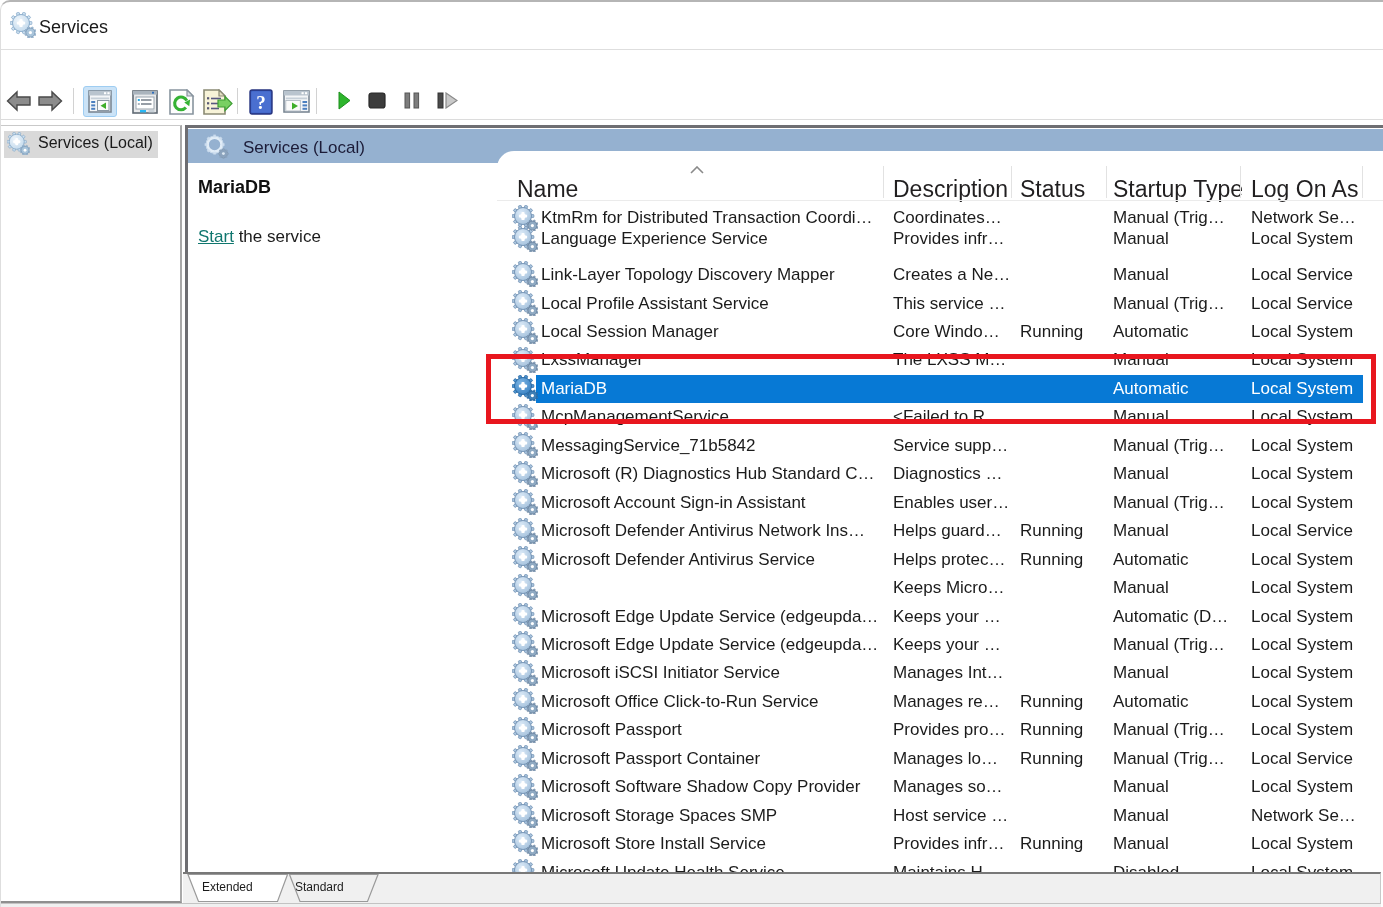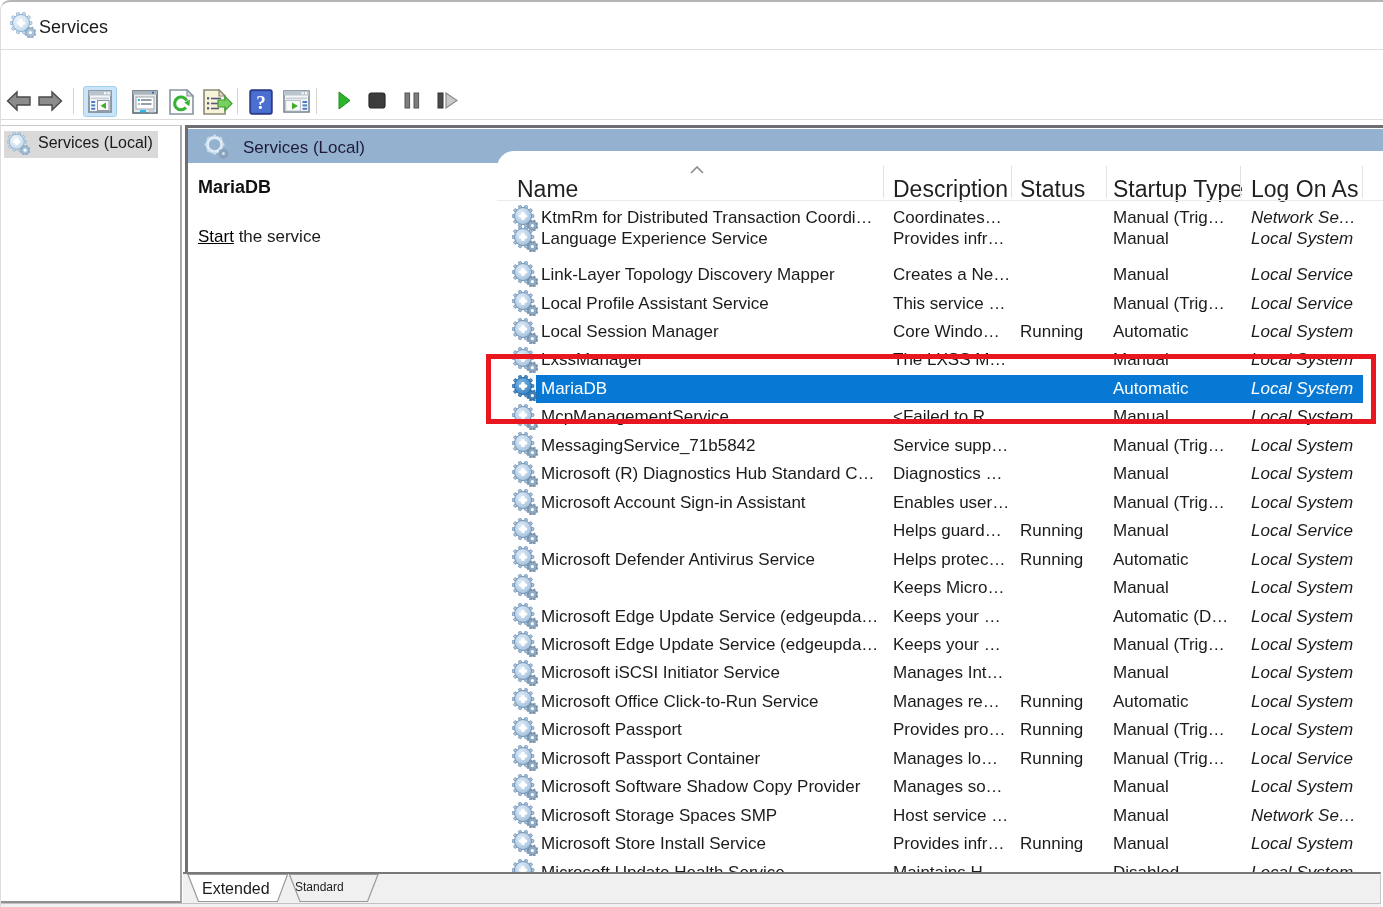--- a/index.html
+++ b/index.html
@@ -17,41 +17,41 @@
 #treeitem { position:absolute; left:4px; top:4.5px; width:154px; height:27px; background:#d9d9d9; }
 #treeitem span { position:absolute; left:34px; top:3.5px; font-size:16px; color:#1b1b1b; }
 
 #mainpanel { position:absolute; left:185px; top:125px; width:1198px; height:778px; background:#fff; border-top:3px solid #6e6e72; border-left:3px solid #6e6e72; }
 #band { position:absolute; left:0; top:1px; width:1195px; height:34px; background:#95b1d0; }
 #band-txt { position:absolute; left:55px; top:10px; font-size:17px; color:#1c1c38; }
 #listpanel { position:absolute; left:309px; top:23px; width:886px; height:749px; background:#fff; border-top-left-radius:17px; }
 
 #svc-title { position:absolute; left:10px; top:49px; font-size:18px; font-weight:bold; color:#111; }
 #svc-link { position:absolute; left:10px; top:99px; font-size:17px; color:#1b1b1b; }
-#svc-link a { color:#000000; text-decoration:underline;text-align:right; }
+#svc-link a { color:#0f766e; text-decoration:underline;text-align:right; }
 
 .hsep { position:absolute; top:166px; width:1px; height:32px; background:#e2e2e2; }
 .htxt { position:absolute; top:176px; font-size:23px; color:#211f20; }
 #hline { position:absolute; left:497px; top:200px; width:886px; height:1px; background:#ebebeb; }
 #chev { position:absolute; left:690px; top:166px; }
 
 .row { position:absolute; left:0; width:1383px; height:28.45px; font-size:17px; color:#1b1b1b; }
 .row span { position:absolute; top:50%; transform:translateY(-50%); white-space:pre; }
 .rico { position:absolute; left:512px; top:0.5px; width:26px; height:26px; }
-.c-name { left:541px;text-align:center; } .c-desc { left:893px; } .c-stat { left:1020px; } .c-styp { left:1113px; } .c-logon { left:1251px;font-style:italic; }
+.c-name { left:541px;text-align:center; } .c-desc { left:893px; } .c-stat { left:1020px; } .c-styp { left:1113px; } .c-logon { left:1251px; }
 .selbar { position:absolute; left:536px; top:0.5px; width:827px; height:27.5px; background:#0779d5; }
 .sel span { color:#fff; z-index:2; }
 
 #rowclip { position:absolute; left:188px; top:204px; width:1195px; height:668px; overflow:hidden; }
 #rowclip .row { left:-188px; margin-top:-204px; }
 
 #redrect { position:absolute; left:486px; top:354px; width:890px; height:70px; border:5px solid #e8161e; z-index:5; }
 
 #tabbar { position:absolute; left:183px; top:872px; width:1198px; height:31px; background:#f0f0f0; border-top:2px solid #787878; border-right:1px solid #c8c8c8; }
-#tab-ext-txt { position:absolute; left:202px; top:880px; font-size:16px; color:#1b1b1b; z-index:3; }
+#tab-ext-txt { position:absolute; left:202px; top:880px; font-size:12px; color:#1b1b1b; z-index:3; }
 #tab-std-txt { position:absolute; left:295px; top:880px; font-size:12px; color:#1b1b1b; z-index:3; }
 #bottomstrip { position:absolute; left:0; top:903px; width:1381px; height:4px; background:#f0f0f0; border-top:1px solid #c3c3c3; }
 </style></head>
 <body>
 <div id="app">
 <svg width="0" height="0" style="position:absolute">
 <defs>
 <radialGradient id="g_gear" cx="0.38" cy="0.32" r="0.85">
           <stop offset="0" stop-color="#ddebf8"></stop>
           <stop offset="1" stop-color="#9cbbd8"></stop>
@@ -425,20 +425,21 @@
         <span class="c-name">Microsoft Account Sign-in Assistant</span>
         <span class="c-desc">Enables user…</span>
         <span class="c-stat"></span>
         <span class="c-styp">Manual (Trig…</span>
         <span class="c-logon">Local System</span>
       </div>
 <div class="row" style="top:517.0px">
         <svg class="rico" viewBox="0 0 26 26">
           <use href="#gear"></use>
         </svg>
+        <span class="c-name">Microsoft Defender Antivirus Network Ins…</span>
         <span class="c-desc">Helps guard…</span>
         <span class="c-stat">Running</span>
         <span class="c-styp">Manual</span>
         <span class="c-logon">Local Service</span>
       </div>
 <div class="row" style="top:545.4px">
         <svg class="rico" viewBox="0 0 26 26">
           <use href="#gear"></use>
         </svg>
         <span class="c-name">Microsoft Defender Antivirus Service</span>

